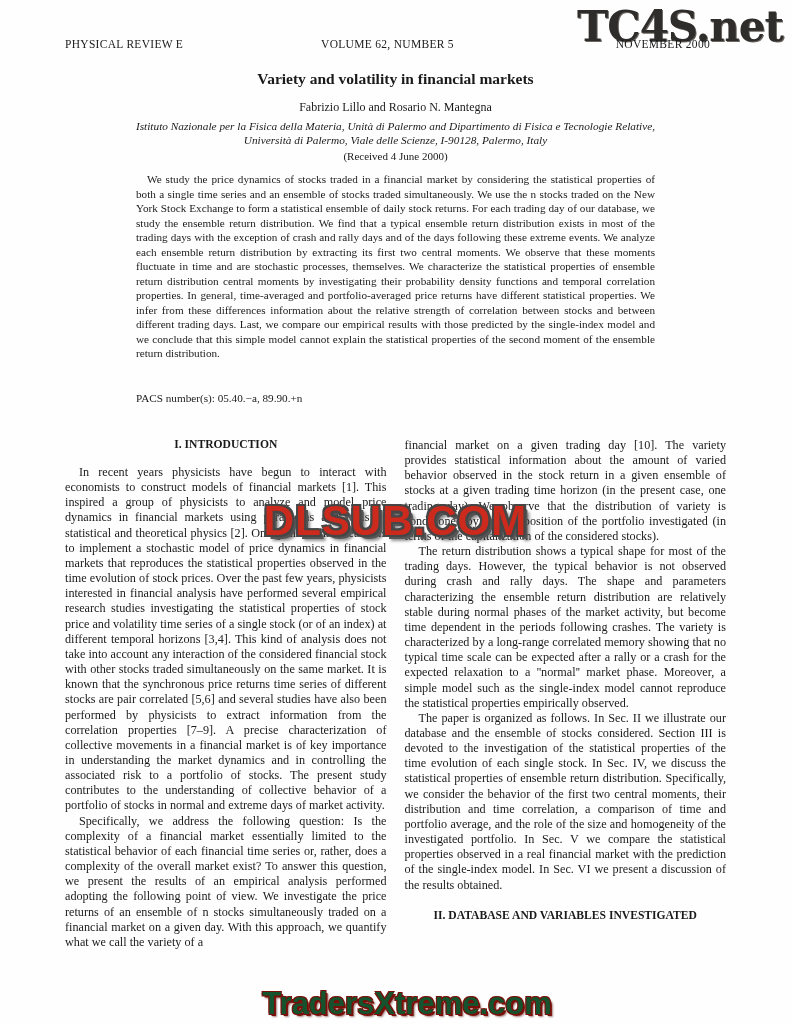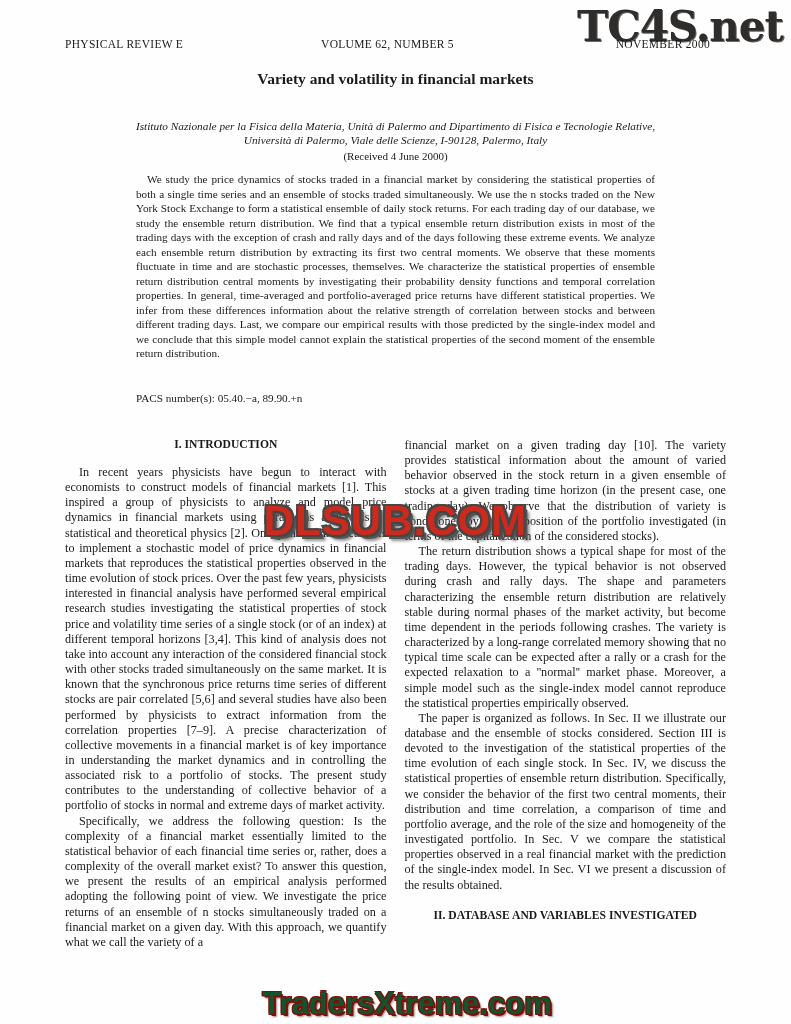--- a/index.html
+++ b/index.html
@@ -157,20 +157,21 @@
   <div class="wm-top">TC4S.net</div>
 
   <div class="journal-header">
     <span class="jh-left">PHYSICAL REVIEW E</span>
     <span class="jh-center">VOLUME 62, NUMBER 5</span>
     <span class="jh-right">NOVEMBER 2000</span>
   </div>
 
   <div class="title">Variety and volatility in financial markets</div>
 
+  <div class="authors">Fabrizio Lillo and Rosario N. Mantegna</div>
 
   <div class="affiliation">
     <div>Istituto Nazionale per la Fisica della Materia, Unità di Palermo and Dipartimento di Fisica e Tecnologie Relative,</div>
     <div>Università di Palermo, Viale delle Scienze, I-90128, Palermo, Italy</div>
   </div>
 
   <div class="received">(Received 4 June 2000)</div>
 
   <div class="abstract"><span class="indent"></span><span>We study the price dynamics of stocks traded in a financial market by considering the statistical properties of both a single time series and an ensemble of stocks traded simultaneously. We use the n stocks traded on the New York Stock Exchange to form a statistical ensemble of daily stock returns. For each trading day of our database, we study the ensemble return distribution. We find that a typical ensemble return distribution exists in most of the trading days with the exception of crash and rally days and of the days following these extreme events. We analyze each ensemble return distribution by extracting its first two central moments. We observe that these moments fluctuate in time and are stochastic processes, themselves. We characterize the statistical properties of ensemble return distribution central moments by investigating their probability density functions and temporal correlation properties. In general, time-averaged and portfolio-averaged price returns have different statistical properties. We infer from these differences information about the relative strength of correlation between stocks and between different trading days. Last, we compare our empirical results with those predicted by the single-index model and we conclude that this simple model cannot explain the statistical properties of the second moment of the ensemble return distribution.</span></div>
 

